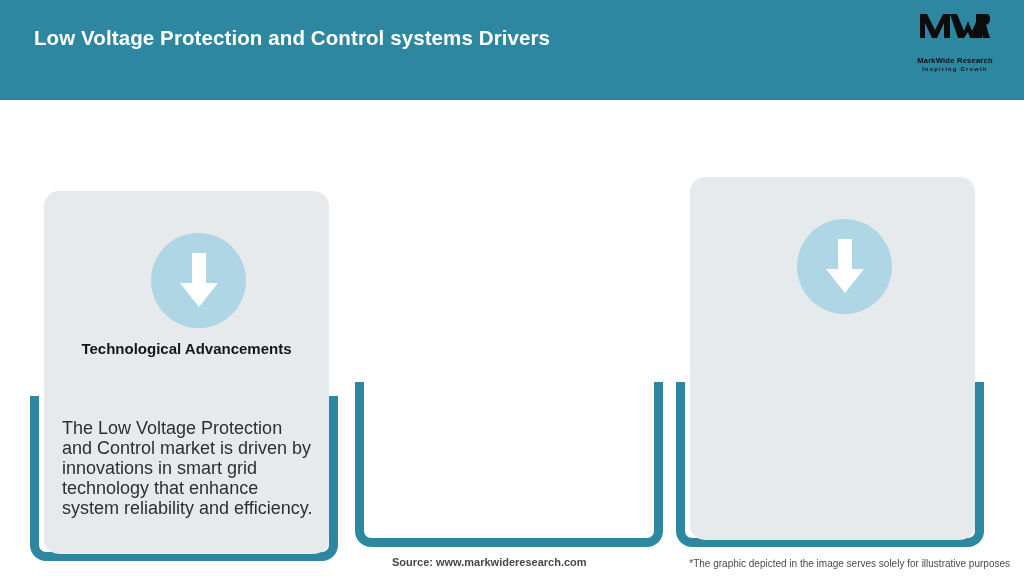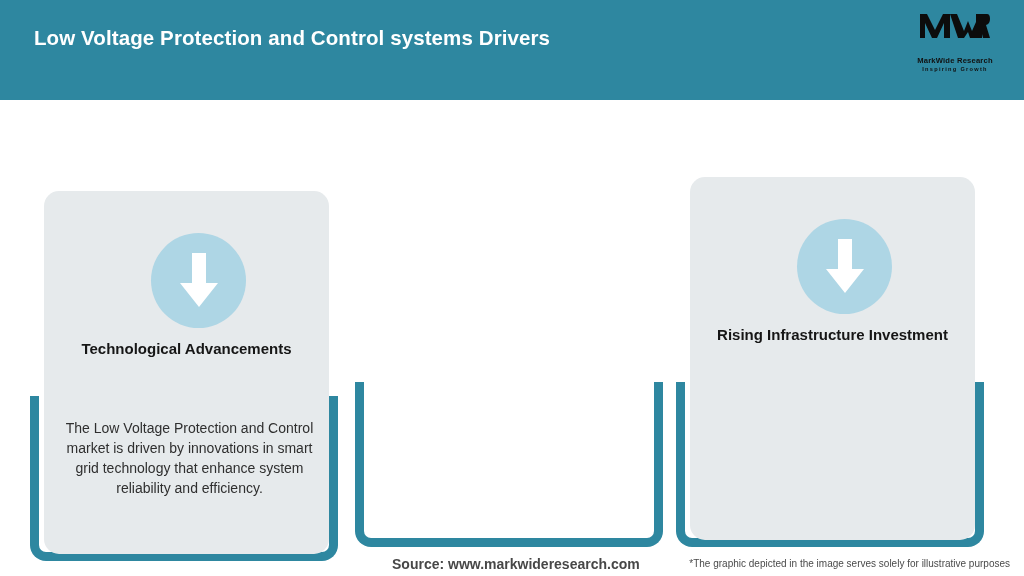--- a/index.html
+++ b/index.html
@@ -135,32 +135,32 @@
     font-size: 15px;
     font-weight: bold;
     color: #161616;
     line-height: 22px;
   }
   .card-body {
     position: absolute;
     left: 18px;
     top: 227px;
     width: 255px;
-    text-align: center;
-    font-size: 14px;
+    text-align: left;
+    font-size: 18px;
     color: #2f2f2f;
     line-height: 20px;
   }
 
   
   .footer-source {
     position: absolute;
     left: 392px;
     top: 556px;
-    font-size: 14px;
+    font-size: 11px;
     font-weight: bold;
     color: #474747;
   }
   .footer-note {
     position: absolute;
     right: 14px;
     top: 558px;
     font-size: 10px;
     color: #4a4a4a;
   }
@@ -206,21 +206,20 @@
   </div>
 
   <div class="column col-3">
     <div class="bracket"></div>
     <div class="card">
       <div class="icon-circle">
         <svg width="42" height="56" viewBox="0 0 42 56" aria-hidden="true">
           <polygon points="14,0 28,0 28,30 40,30 21,54 2,30 14,30" fill="#ffffff"></polygon>
         </svg>
       </div>
-      <div class="card-heading">Rising Infrastructure Investment</div>
     </div>
   </div>
 
 </div>
 
 <div class="footer-source">Source: www.markwideresearch.com</div>
 
 <div class="footer-note">*The graphic depicted in the image serves solely for illustrative purposes</div>
 
 </body></html>

